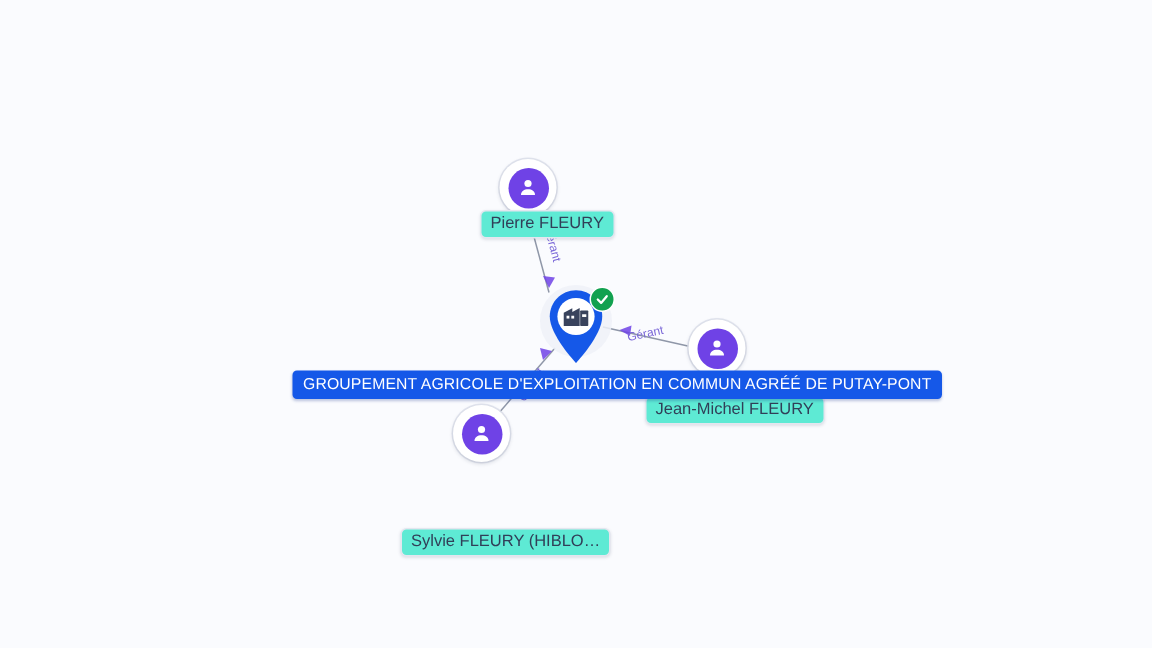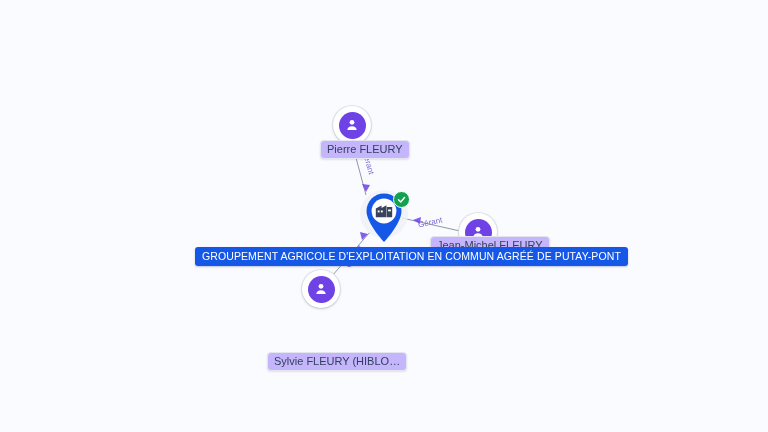--- a/index.html
+++ b/index.html
@@ -90,21 +90,21 @@
     display: flex;
     align-items: center;
     justify-content: center;
     z-index: 9;
   }
   .verified-badge svg { display: block; }
 
   
   .node-label {
     position: absolute;
-    background: #c4b5fd;
+    background: #5eead4;
     border: 1px solid #e3e6ef;
     border-radius: 4px;
     padding: 2px 6px 3px 6px;
     font-size: 11px;
     line-height: 12px;
     color: #313f58;
     white-space: nowrap;
     box-shadow: 0 1px 2px rgba(40,50,80,0.13);
     z-index: 8;
   }
@@ -168,21 +168,21 @@
   <div class="node-label" style="left:320px; top:140px;">Pierre FLEURY</div>
 
   <div class="person-node" style="left:459px; top:213px;">
     <div class="avatar-circle">
       <svg width="16" height="16" viewBox="0 0 24 24" fill="#ffffff">
         <circle cx="12" cy="8" r="3.6"></circle>
         <path d="M5 19.4c0-3.6 3.2-5.6 7-5.6s7 2 7 5.6z"></path>
       </svg>
     </div>
   </div>
-  <div class="node-label" style="left:430px; top:236px;">Jean-Michel FLEURY</div>
+  <div class="node-label" style="left:430px; top:264px;">Jean-Michel FLEURY</div>
 
   <div class="person-node" style="left:302px; top:270px;">
     <div class="avatar-circle">
       <svg width="16" height="16" viewBox="0 0 24 24" fill="#ffffff">
         <circle cx="12" cy="8" r="3.6"></circle>
         <path d="M5 19.4c0-3.6 3.2-5.6 7-5.6s7 2 7 5.6z"></path>
       </svg>
     </div>
   </div>
   <div class="node-label" style="left:267px; top:304px;margin-top:48px;">Sylvie FLEURY (HIBLO…</div>

